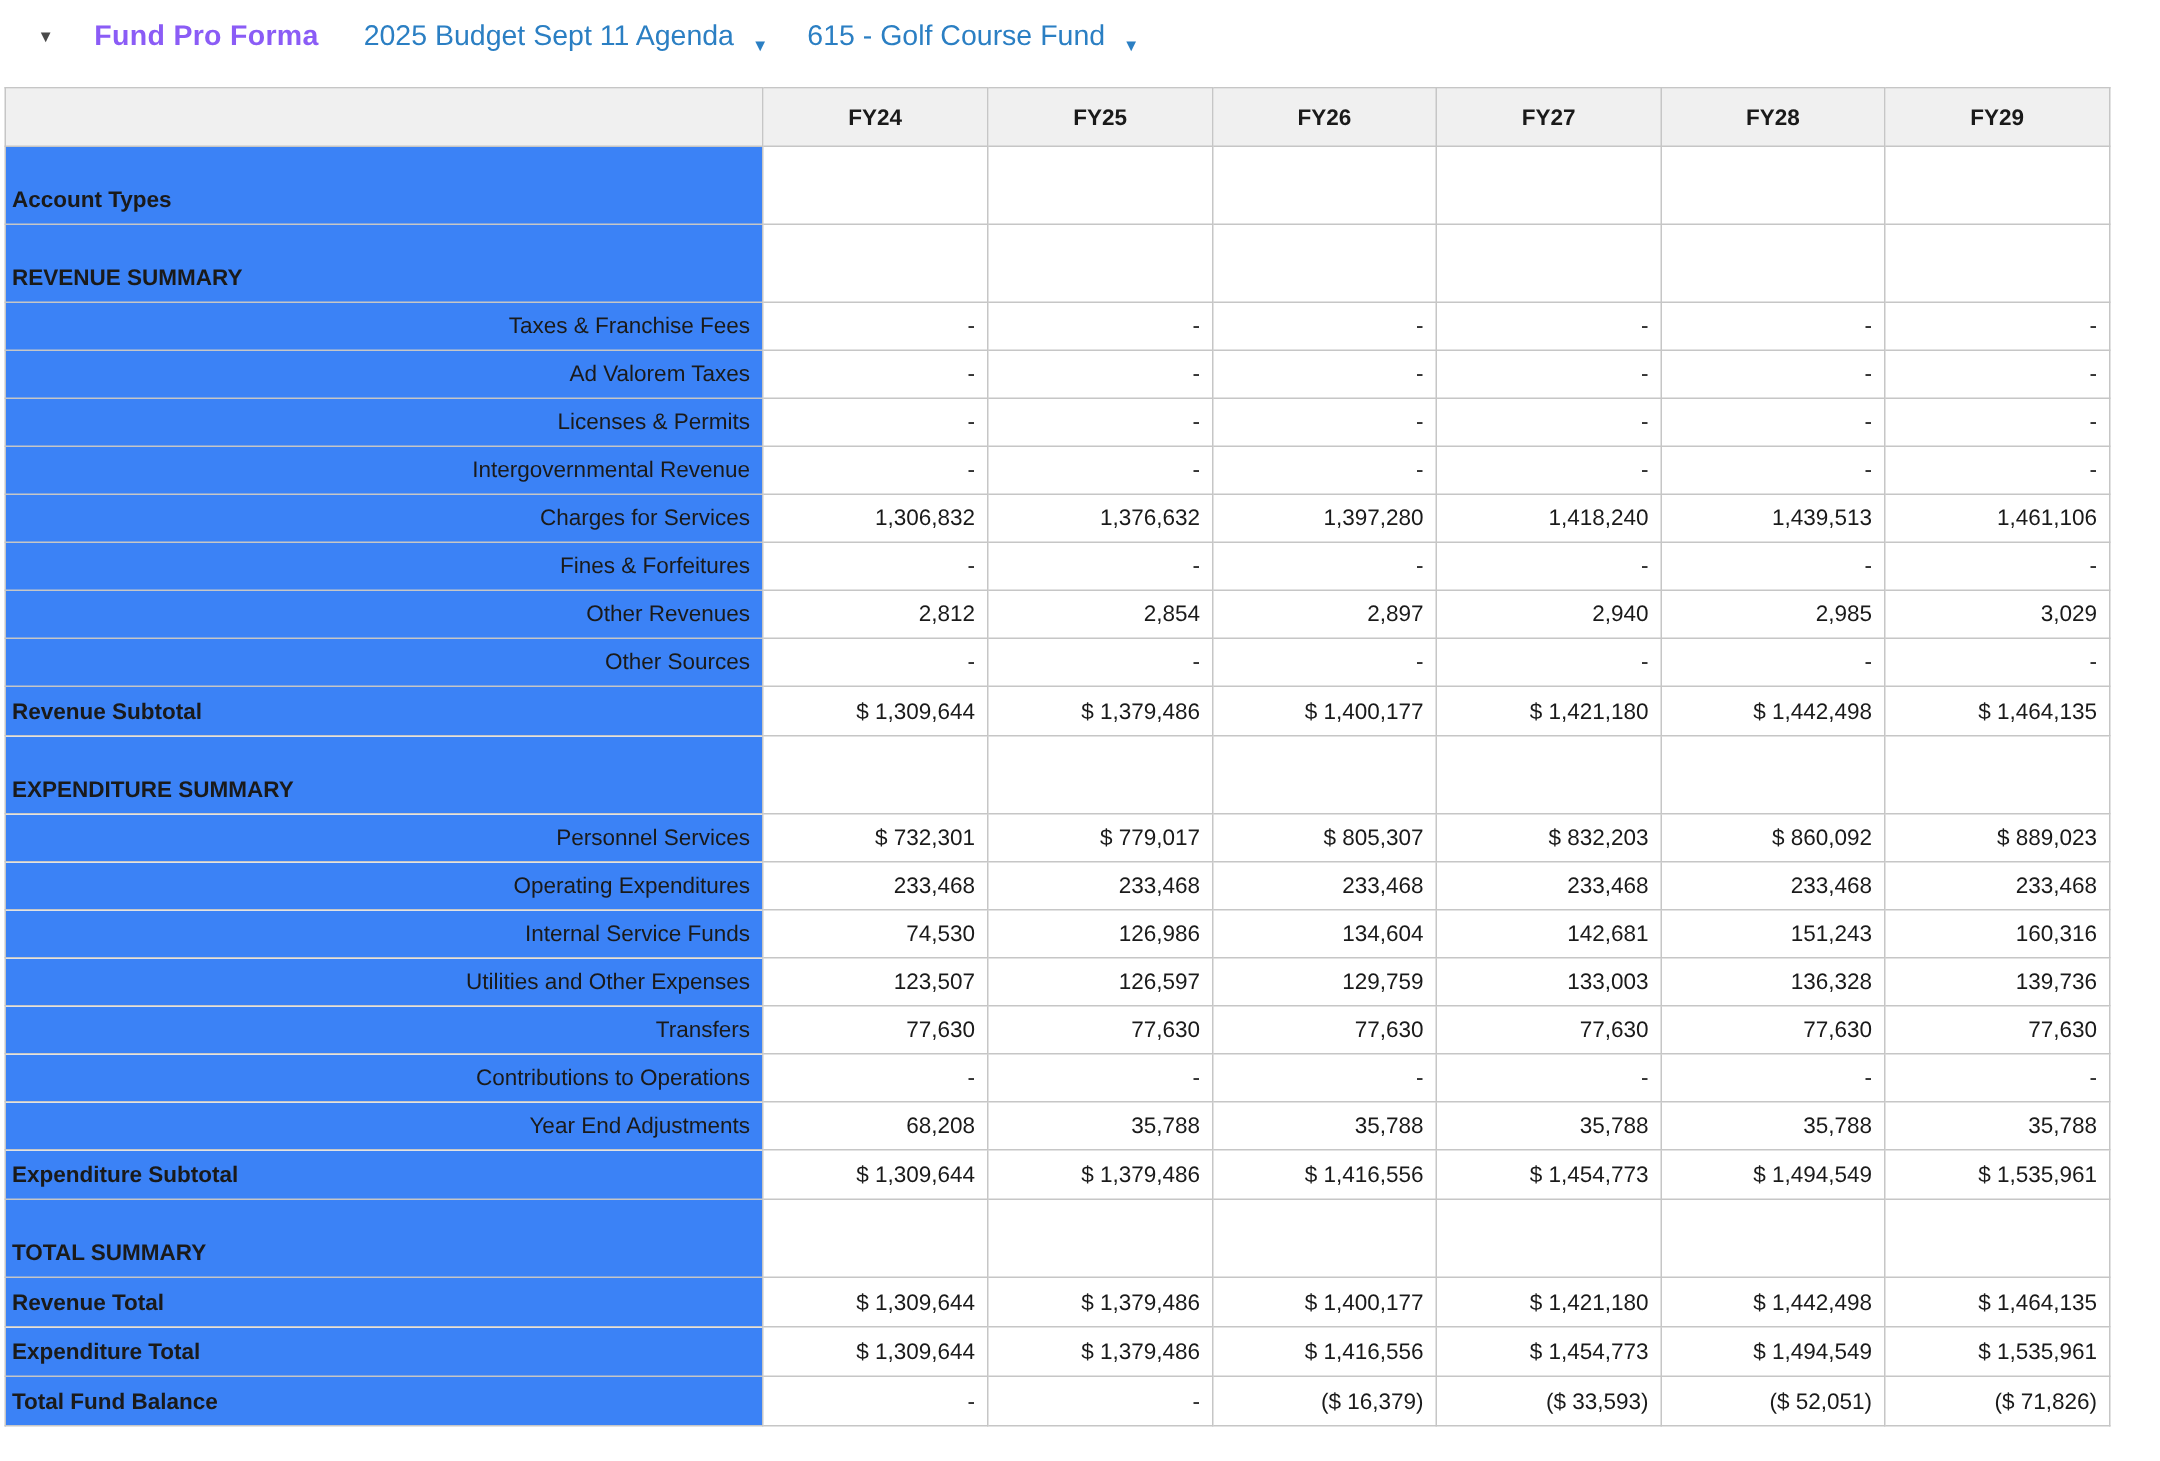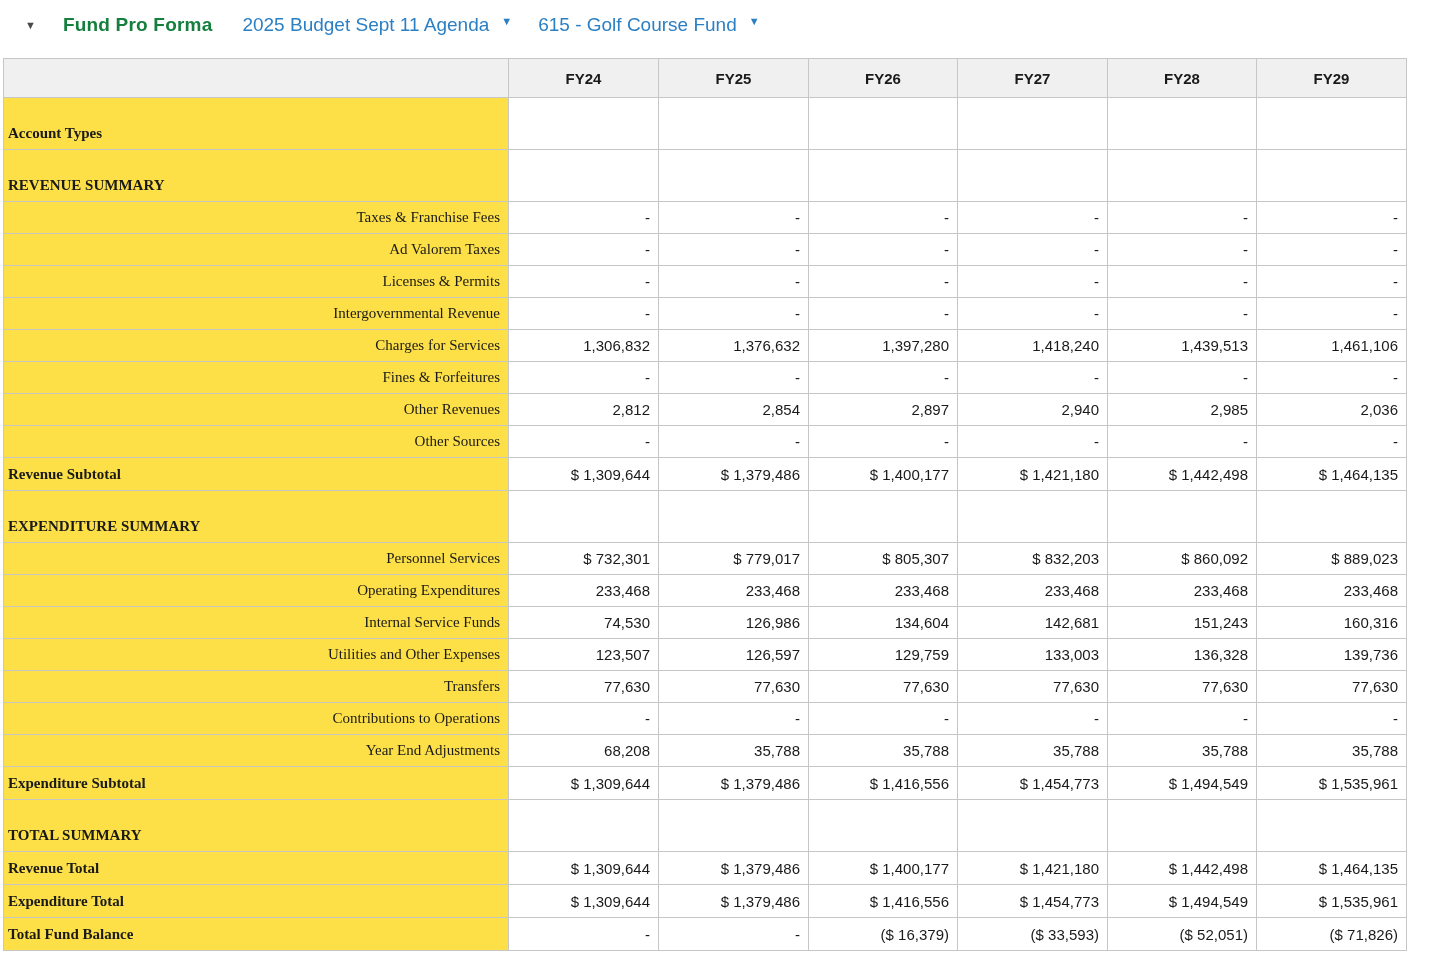--- a/index.html
+++ b/index.html
@@ -20,27 +20,27 @@
   }
   .collapse-caret {
     font-size: 11px;
     color: #4a4a4a;
     margin-right: 27px;
     cursor: pointer;
   }
   .page-title {
     font-weight: bold;
     font-size: 19px;
-    color: #15803d;
+    color: #8b5cf6;
     margin-right: 30px;
     letter-spacing: 0.2px;
   }
   .dropdown {
     display: flex;
-    align-items: flex-start;
+    align-items: flex-end;
     font-size: 19px;
     margin-right: 26px;
     cursor: pointer;
   }
   .dropdown .dd-label { color: var(--accent, #2b7fc3); }
   .dropdown .dd-caret {
     font-size: 11px;
     color: var(--accent, #2b7fc3);
     margin-left: 12px;
     position: relative;
@@ -61,24 +61,23 @@
     overflow: hidden;
   }
   .fund-table thead td {
     background: #f0f0f0;
     border: 1px solid #c6c6c6;
     font-weight: bold;
     text-align: center;
     height: 39px;
   }
   .fund-table tbody td.label-cell {
-    background: #fde047;
+    background: #3b82f6;
     border: 1px solid #c6c6c6;
     padding-left: 4px;
-    font-family: Liberation Serif, serif;
   }
   .fund-table tbody td.value-cell {
     background: #ffffff;
     border: 1px solid #c6c6c6;
     text-align: right;
   }
   tr.row-section { height: 52px; }
   tr.row-section .label-cell {
     font-weight: bold;
     vertical-align: bottom;
@@ -214,21 +213,21 @@
         <td class="value-cell">-</td>
         <td class="value-cell">-</td>
       </tr>
       <tr class="row-detail">
         <td class="label-cell">Other Revenues</td>
         <td class="value-cell">2,812</td>
         <td class="value-cell">2,854</td>
         <td class="value-cell">2,897</td>
         <td class="value-cell">2,940</td>
         <td class="value-cell">2,985</td>
-        <td class="value-cell">2,036</td>
+        <td class="value-cell">3,029</td>
       </tr>
       <tr class="row-detail">
         <td class="label-cell">Other Sources</td>
         <td class="value-cell">-</td>
         <td class="value-cell">-</td>
         <td class="value-cell">-</td>
         <td class="value-cell">-</td>
         <td class="value-cell">-</td>
         <td class="value-cell">-</td>
       </tr>

